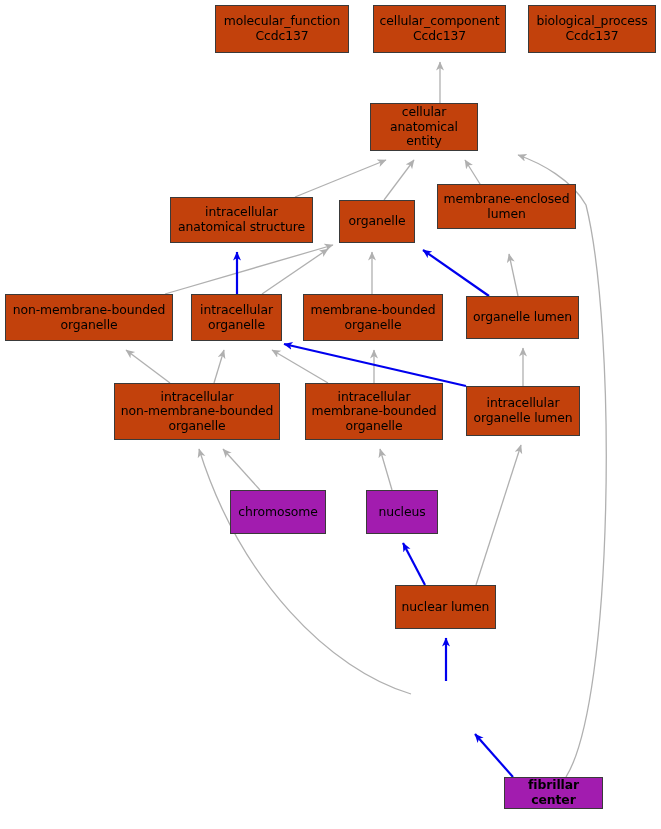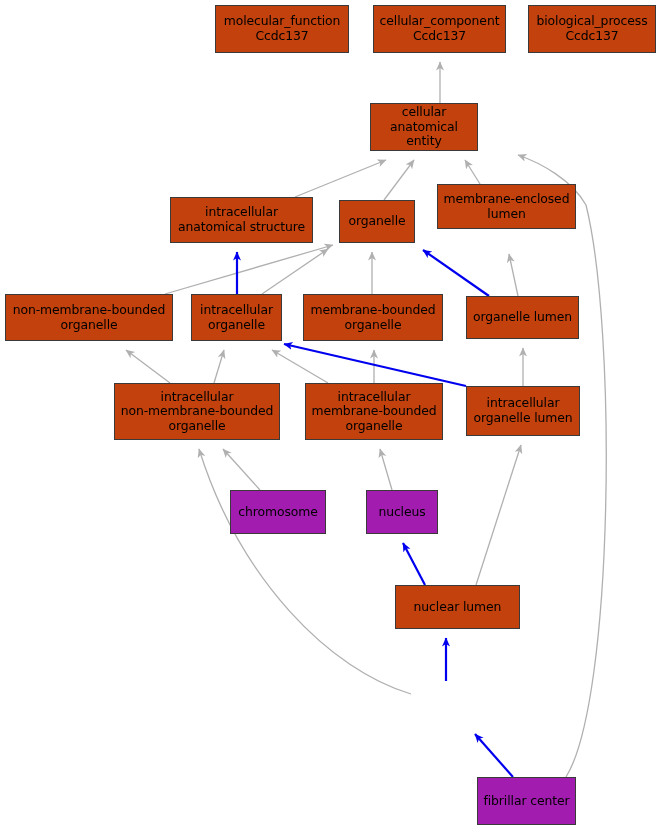--- a/index.html
+++ b/index.html
@@ -159,15 +159,15 @@
   <div class="node" style="left:114px;top:383px;width:166px;height:57px;">intracellular
 non-membrane-bounded
 organelle</div>
   <div class="node" style="left:305px;top:383px;width:138px;height:57px;">intracellular
 membrane-bounded
 organelle</div>
   <div class="node" style="left:466px;top:386px;width:114px;height:50px;">intracellular
 organelle lumen</div>
   <div class="node highlight" style="left:230px;top:490px;width:96px;height:44px;">chromosome</div>
   <div class="node highlight" style="left:366px;top:490px;width:72px;height:44px;">nucleus</div>
-  <div class="node" style="left:395px;top:585px;width:125px;height:44px;">nuclear lumen</div>
-  <div class="node highlight" style="left:477px;top:777px;width:99px;height:48px;">fibrillar center</div>
+  <div class="node" style="left:395px;top:585px;width:101px;height:44px;">nuclear lumen</div>
+  <div class="node highlight" style="left:504px;top:777px;width:99px;height:32px;font-weight:bold;">fibrillar center</div>
 </div>
 
 </body></html>

